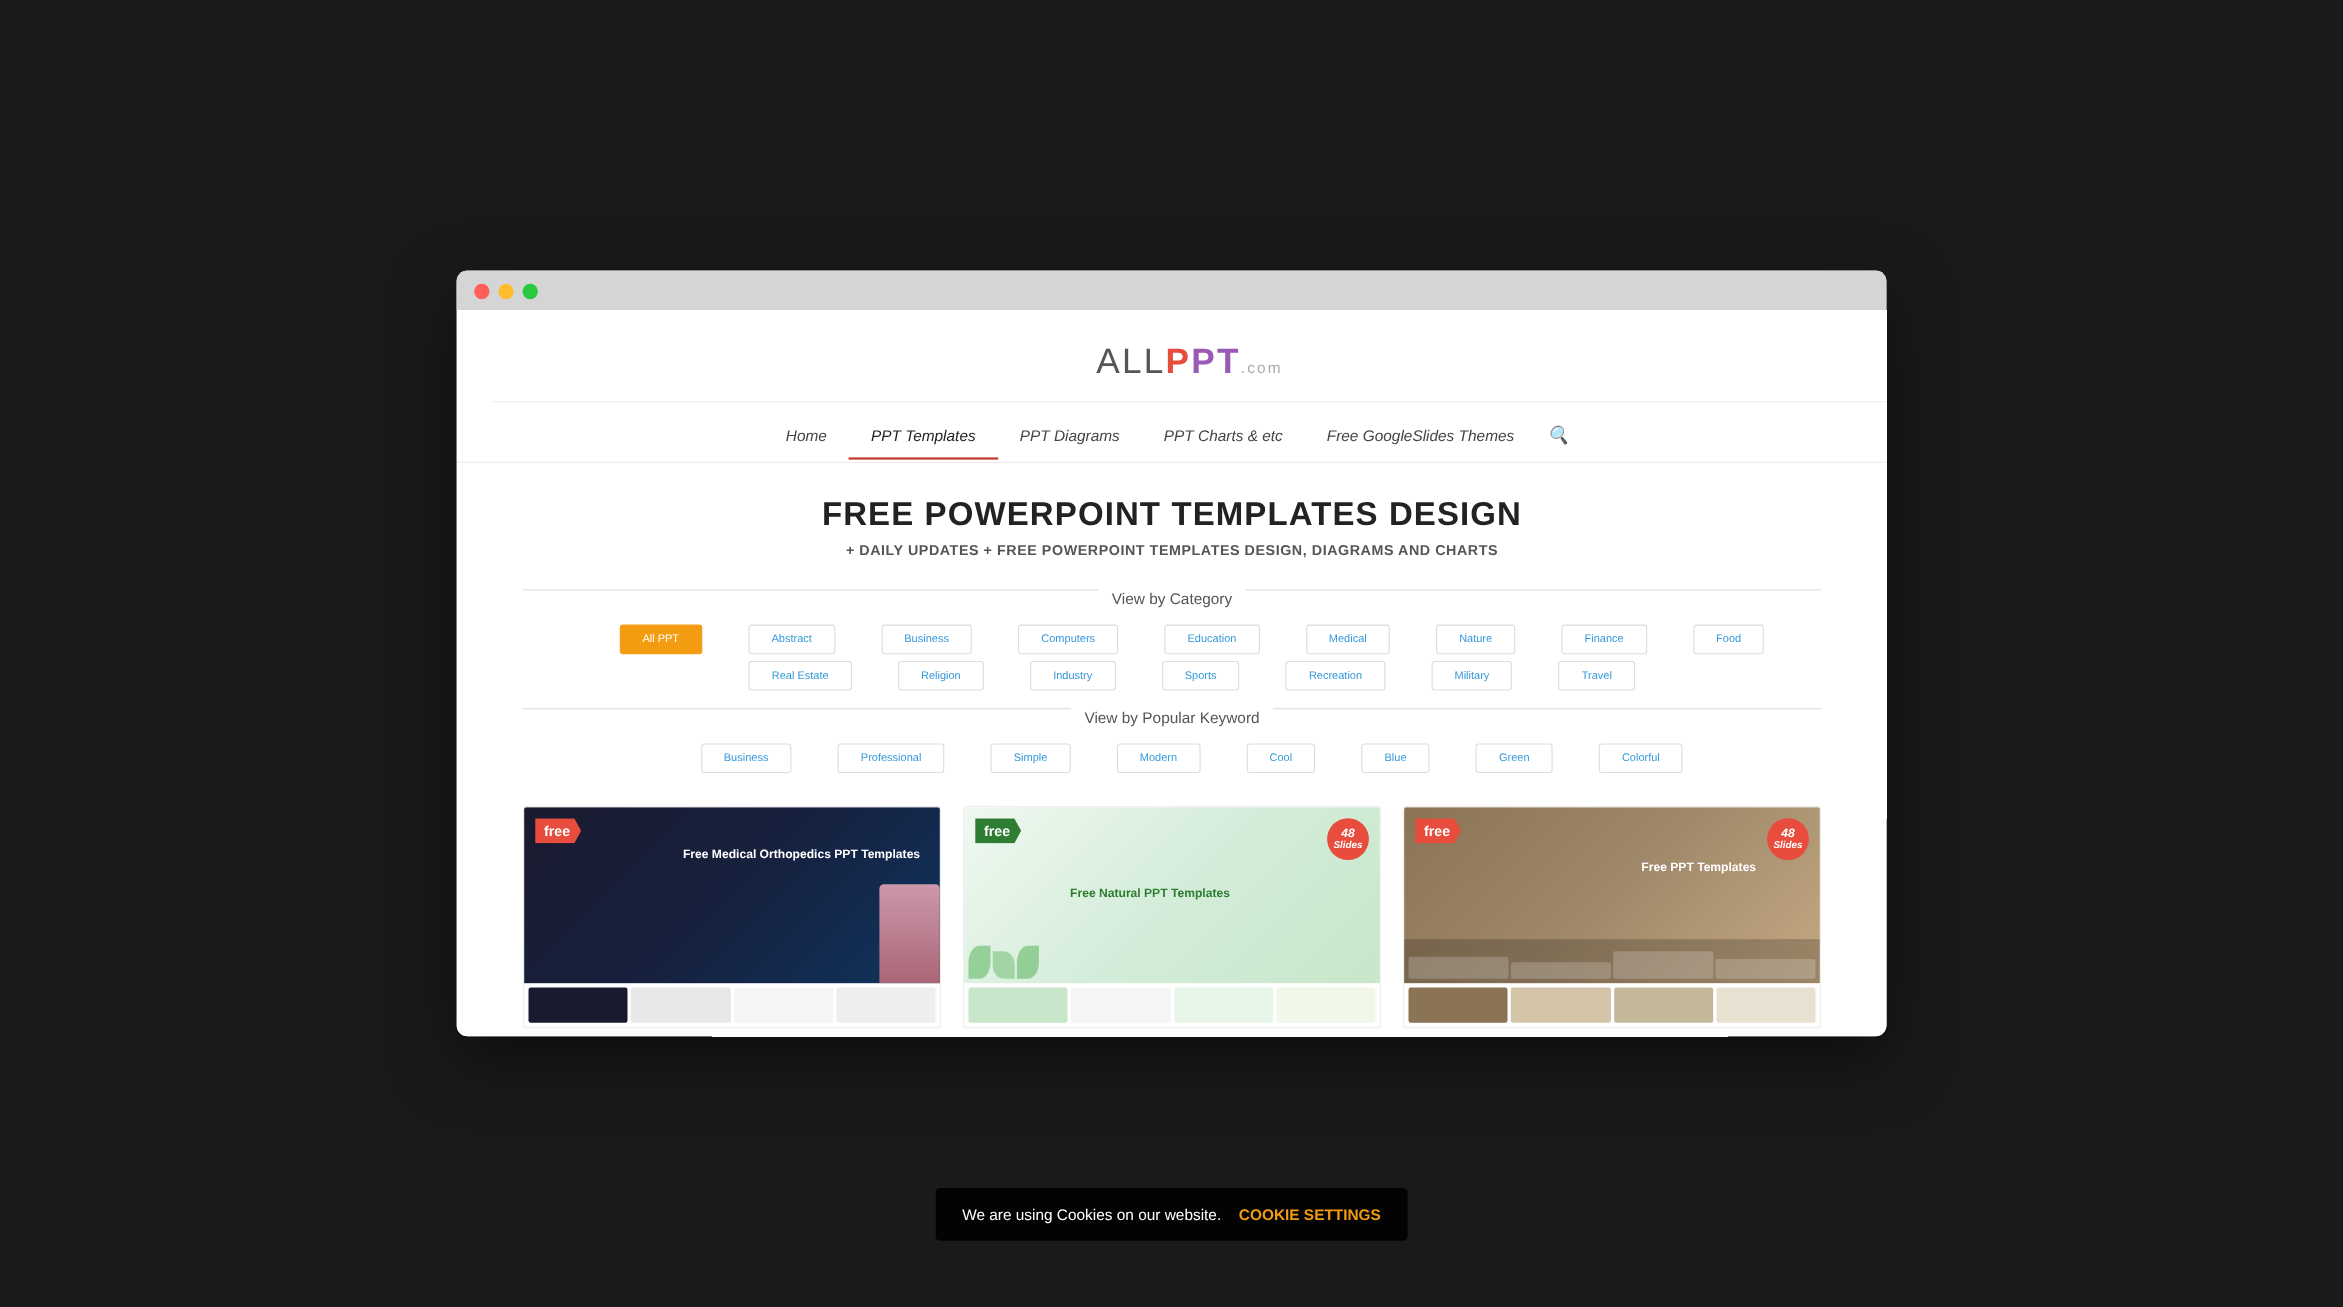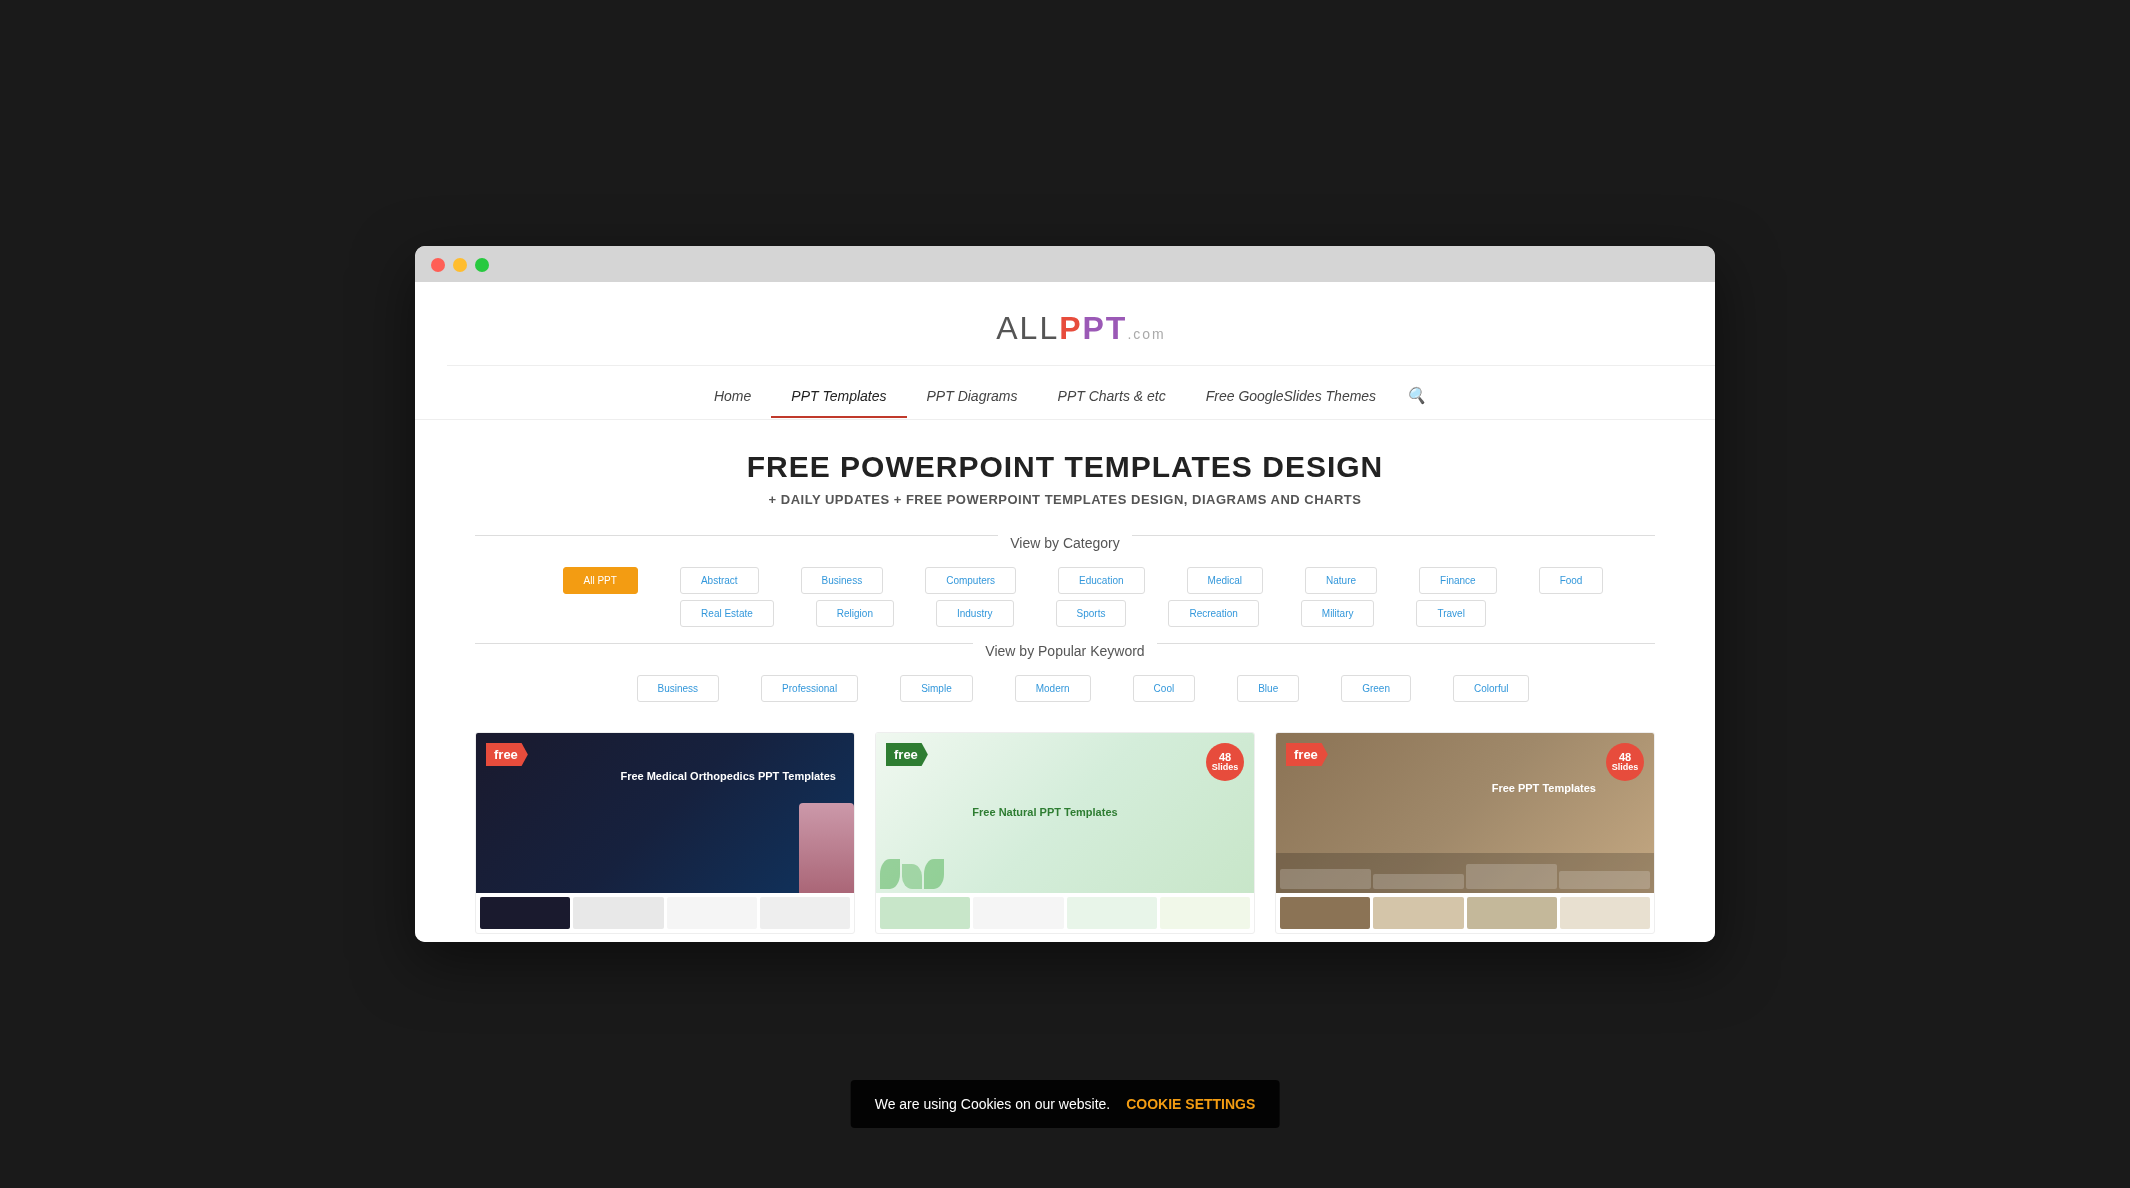--- a/index.html
+++ b/index.html
@@ -209,20 +209,21 @@
       width: 38px;
       height: 38px;
       border-radius: 50%;
       display: flex;
       flex-direction: column;
       align-items: center;
       justify-content: center;
       font-size: 11px;
       font-weight: 700;
       line-height: 1.1;
+      font-style: italic;
     }
     .cookie-bar {
       position: fixed;
       bottom: 60px;
       left: 50%;
       transform: translateX(-50%);
       background: rgba(0,0,0,0.85);
       color: #fff;
       padding: 16px 24px;
       border-radius: 4px;

